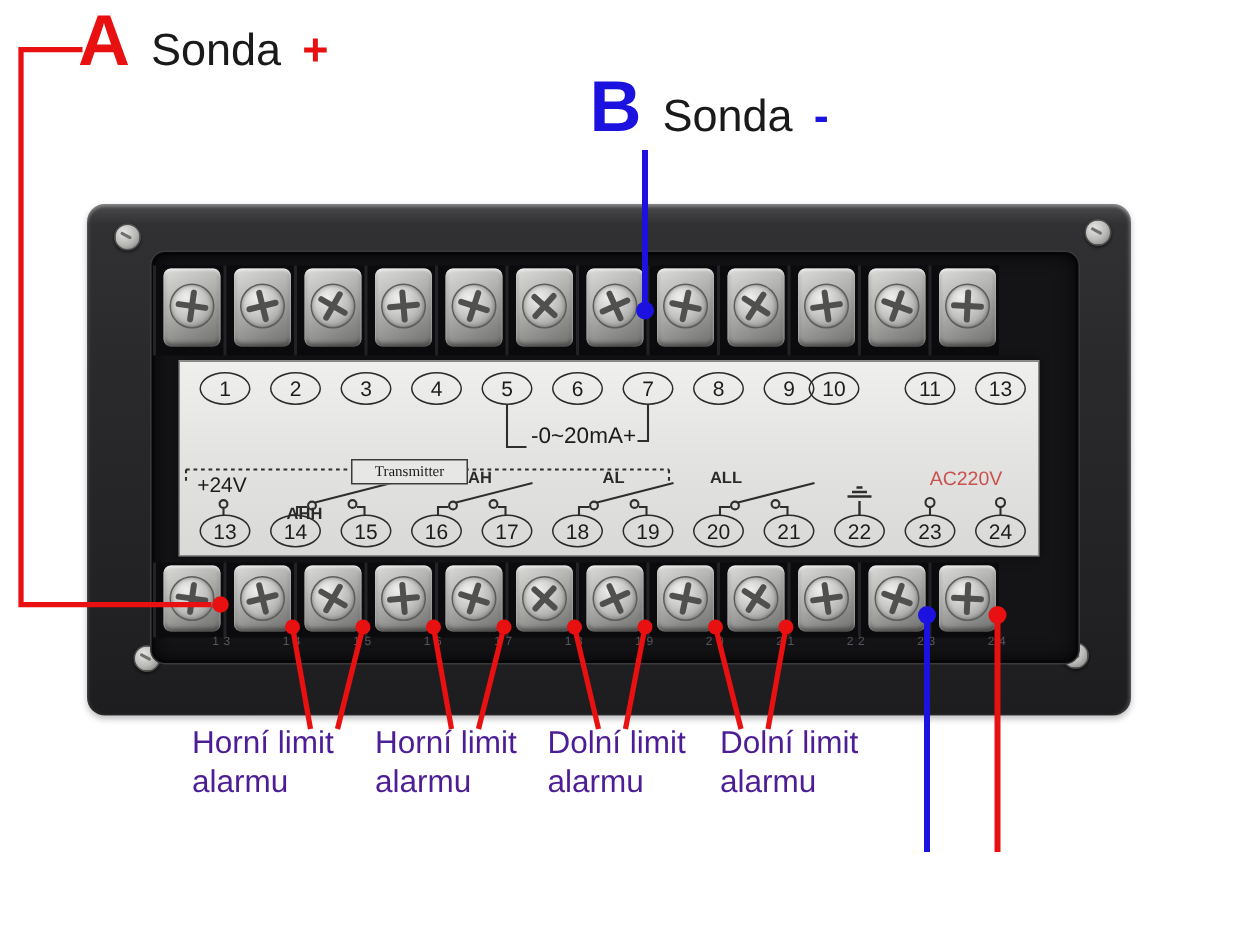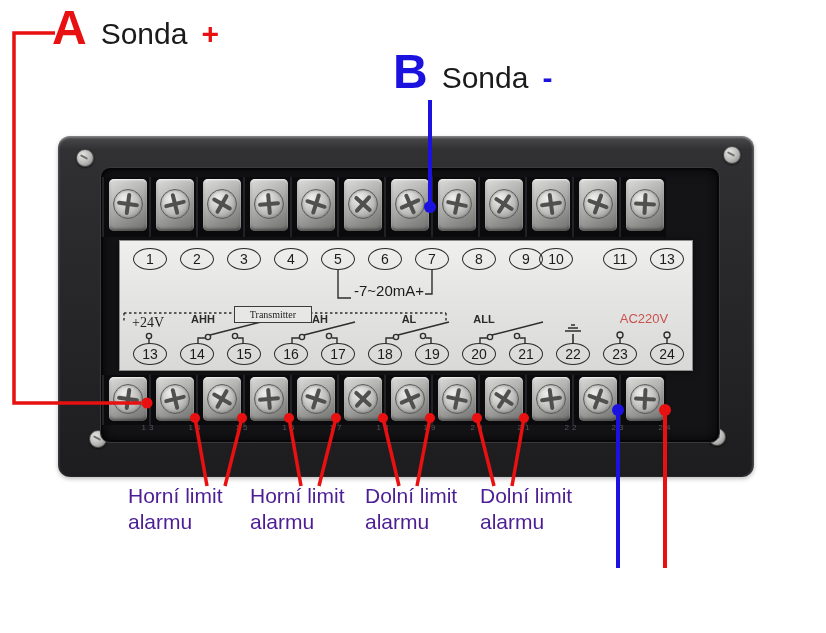--- a/index.html
+++ b/index.html
@@ -58,21 +58,21 @@
   .num{position:absolute;transform:translateX(-50%);width:34px;height:22px;border:1.6px solid #2b2b2b;
        border-radius:50%;display:flex;align-items:center;justify-content:center;
        font-size:14px;color:#1c1c1c;box-sizing:border-box;background:transparent;}
   .num-row.top .num{top:7px;}
   .num-row.bottom .num{top:102px;}
   .lp-text{position:absolute;transform:translateX(-50%);color:#1c1c1c;white-space:nowrap;}
   .t-range{left:269px;top:41px;font-size:15px;}
   .t-transmitter{left:151px;top:65px;transform:none;left:114px;width:76px;height:15px;
        border:1px solid #3c3c3a;font-family:Liberation Serif, serif;font-size:10px;
        display:flex;align-items:center;justify-content:center;background:#e7e7e5;text-align:right;}
-  .t-24v{left:28px;top:74px;font-size:14px;font-family:Liberation Serif, serif;}
+  .t-24v{left:28px;top:74px;font-size:14px;}
   .t-relay{top:72px;font-size:11px;font-weight:bold;color:#2a2a2a;}
   .t-ac{left:524px;top:70px;font-size:13px;font-weight:normal;color:var(--mains-red);}
   .glyphs{position:absolute;left:0;top:0;}
   
   .alarm-label{position:absolute;top:483px;width:120px;font-size:21px;line-height:26px;color:#4c1d95;}
   .power-label{position:absolute;left:470px;top:574px;font-size:24px;color:#141414;white-space:nowrap;}
   .annot{position:absolute;left:0;top:0;pointer-events:none;}
 </style>
 </head>
 <body>
@@ -253,24 +253,24 @@
             <div class="num" style="left: 218px;">17</div>
             <div class="num" style="left: 265px;">18</div>
             <div class="num" style="left: 312px;">19</div>
             <div class="num" style="left: 359px;">20</div>
             <div class="num" style="left: 406px;">21</div>
             <div class="num" style="left: 453px;">22</div>
             <div class="num" style="left: 500px;">23</div>
             <div class="num" style="left: 547px;">24</div>
           </div>
 
-        <div class="lp-text t-range">-7~20mA+</div>
+        <div class="lp-text t-range">-0~20mA+</div>
         <div class="lp-text t-transmitter">Transmitter</div>
         <div class="lp-text t-24v">+24V</div>
-        <div class="lp-text t-relay" style="left:83px;">AHH</div>
+        <div class="lp-text t-relay" style="left:83px;margin-top:24px;">AHH</div>
         <div class="lp-text t-relay" style="left:200px;">AH</div>
         <div class="lp-text t-relay" style="left:289px;">AL</div>
         <div class="lp-text t-relay" style="left:364px;">ALL</div>
         <div class="lp-text t-ac">AC220V</div>
       </div>
 
       <div class="trow bottom">
           <div class="tcell" style="left: 1px;">
             <div class="tface">
               <div class="thead">

